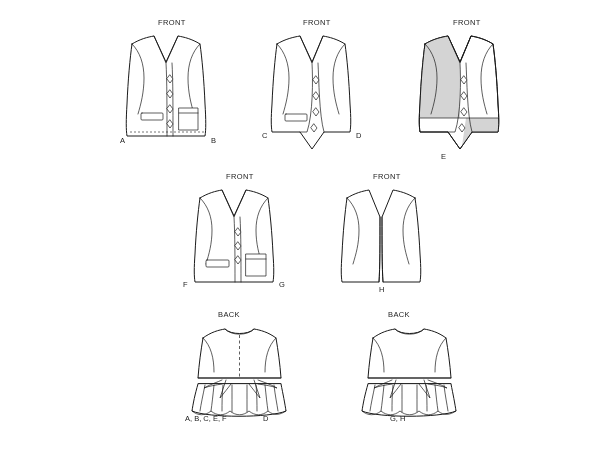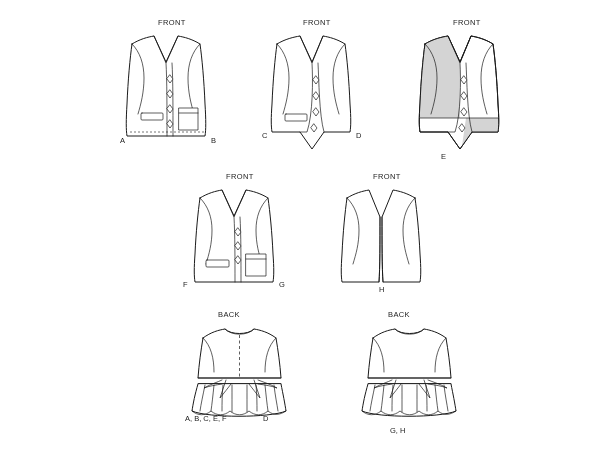--- a/index.html
+++ b/index.html
@@ -223,16 +223,16 @@
       <path class="ln-thin" d="M78,75 C79,85 79,94 79,101"></path>
       <path class="ln-thin" d="M87,75 C88,85 89,94 90,101"></path>
       <path class="ln-thin" d="M96,75 C97,85 99,94 100,101"></path>
       <path class="ln-thin" d="M14,101 C20,106 27,106 33,101 C39,106 46,106 52,101
         C58,106 65,106 71,101 C77,106 84,106 90,101 C96,106 102,105 108,101"></path>
       <path class="ln-thin" d="M44,70 C40,72 33,74 26,78 C31,76 38,75 44,74"></path>
       <path class="ln-thin" d="M80,70 C85,72 92,74 99,78 C94,76 87,75 80,74"></path>
       <path class="ln-thin" d="M48,70 C46,76 44,82 42,88 C46,83 50,78 53,74"></path>
       <path class="ln-thin" d="M76,70 C78,76 80,82 82,88 C78,83 74,78 71,74"></path>
     </svg>
-    <div class="lbl" style="left:42px;top:116px;">G, H</div>
+    <div class="lbl" style="left:42px;top:104px;">G, H</div>
   </div>
 
 </div>
 
 </body></html>

